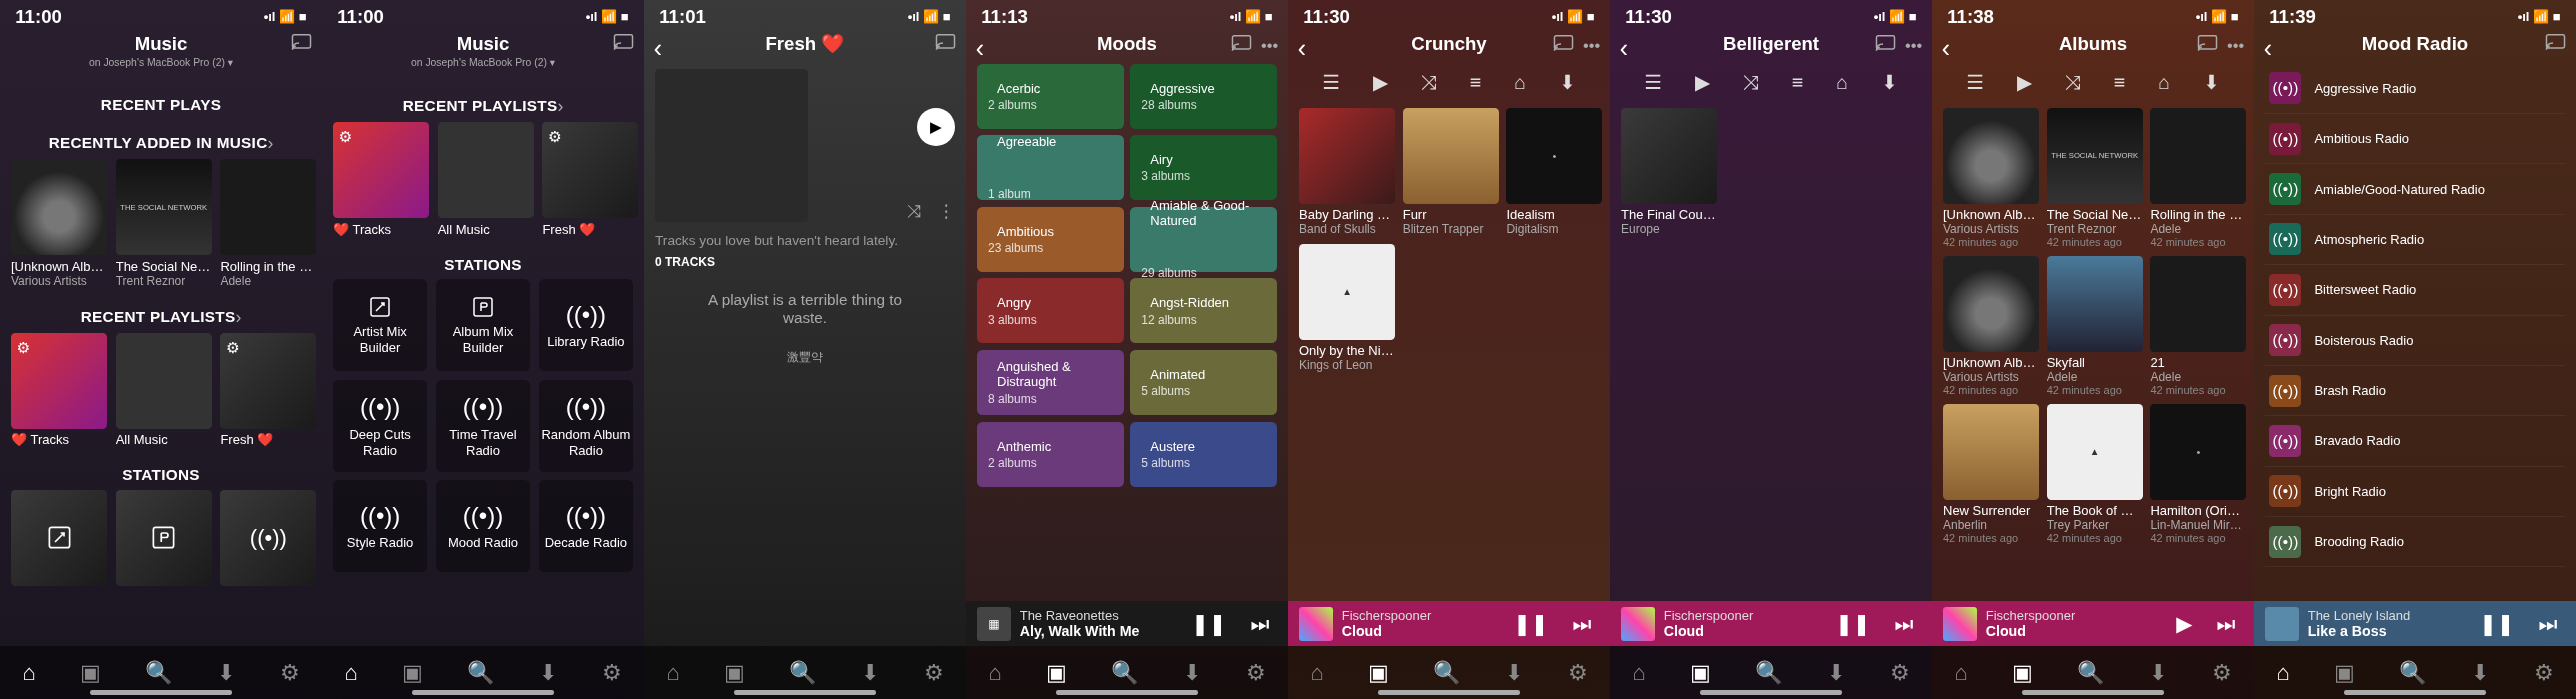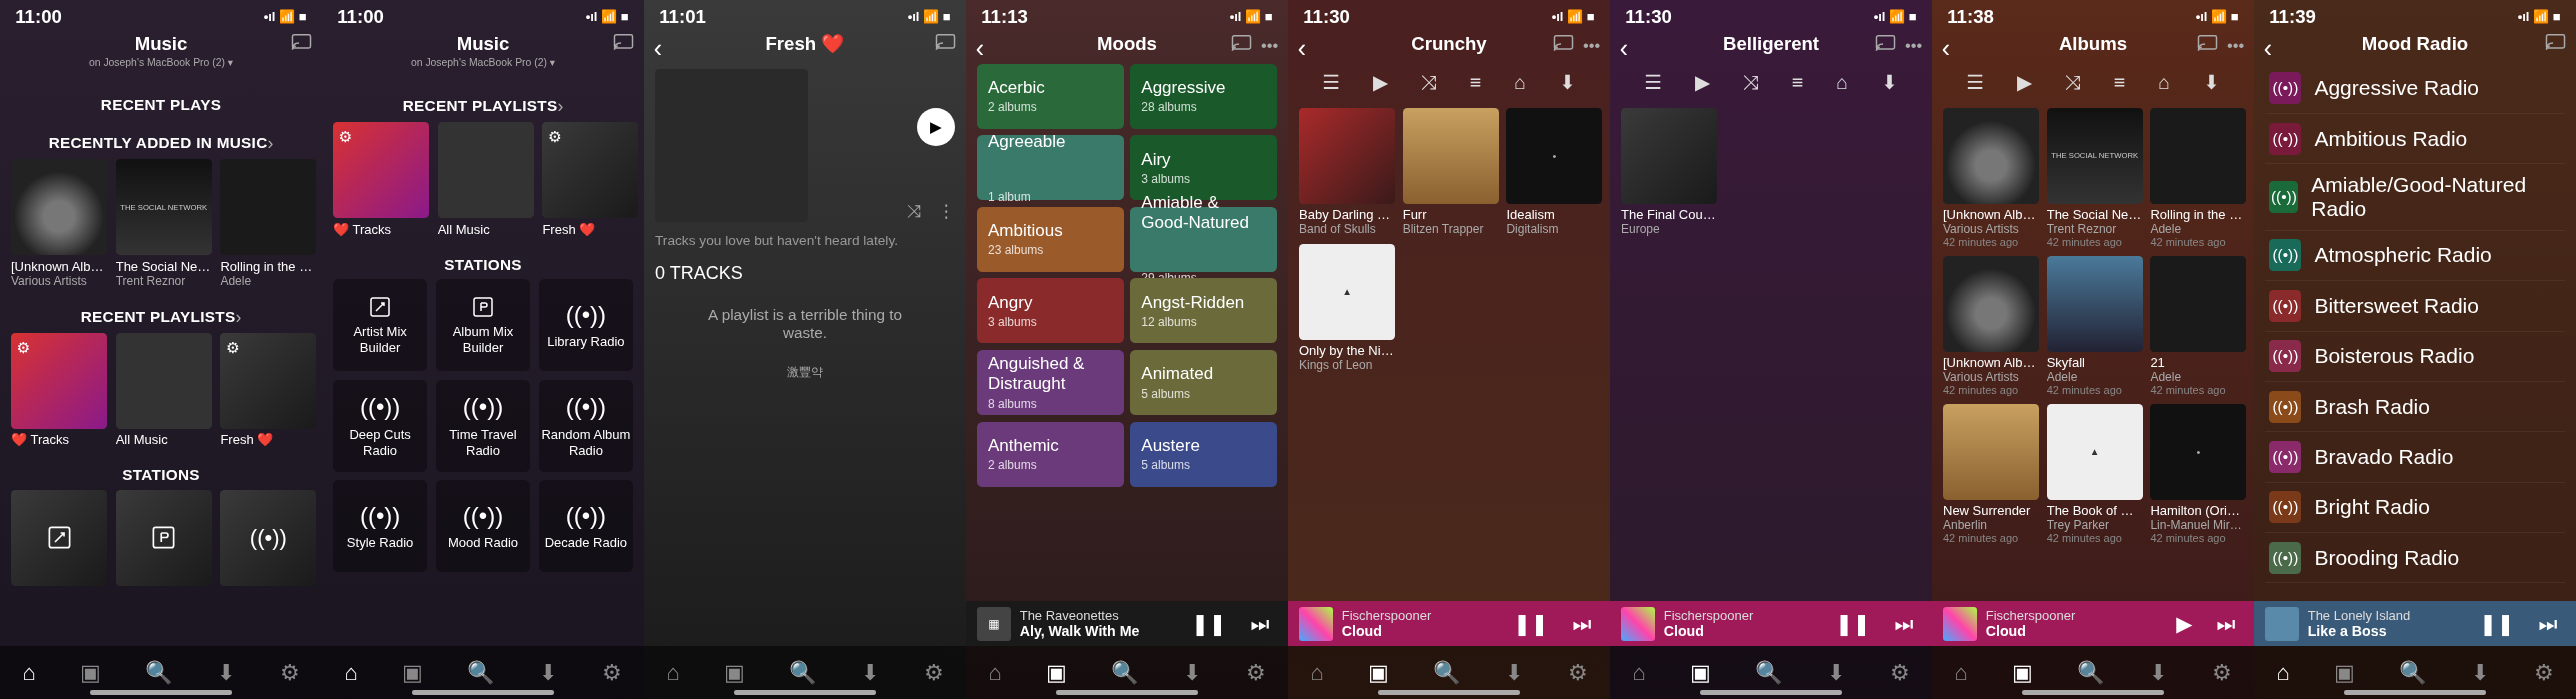--- a/index.html
+++ b/index.html
@@ -48,28 +48,28 @@
 .tile .t2 { font-size: 12px; color: #aaa; white-space: nowrap; overflow: hidden; text-overflow: ellipsis; }
 .tile .t3 { font-size: 11px; color: #888; }
 .station-grid { display: grid; grid-template-columns: repeat(3, 1fr); gap: 8.7px; margin-top: 5.5px;}
 .station { background: rgba(0,0,0,0.35); border-radius: 5.5px; height: 92px; display: flex; flex-direction: column; align-items: center; justify-content: center; gap: 5.5px; }
 .station .sic { font-size: 24px; }
 .station .sl { font-size: 13px; text-align: center; line-height: 1.2; }
 .playrow { display: flex; gap: 33px; padding: 7.7px 22px; align-items: center; justify-content: center; font-size: 19.7px; }
 .playrow .pi { color: #ddd; }
 .mood-grid { display: grid; grid-template-columns: 1fr 1fr; gap: 6.6px; }
 .mood-card { border-radius: 5.5px; padding: 9.8px 11px; height: 65px; display: flex; flex-direction: column; justify-content: center; }
-.mood-card .mt { font-size: 17px; }
+.mood-card .mt { font-size: 13px; margin-left: 9px; }
 .mood-card .mc { font-size: 12px; color: rgba(255,255,255,0.8); margin-top: 2.2px;}
 .mc-green{background:#2a6a3a;} .mc-dgreen{background:#1a5a2a;} .mc-teal{background:#3a7a6a;gap:36px;} .mc-orange{background:#9a5a2a;} .mc-red{background:#8a2a2a;} .mc-purple{background:#6a3a7a;} .mc-blue{background:#3a4a8a;} .mc-brown{background:#6a4a2a;} .mc-olive{background:#6a6a3a;}
 .album-grid { display: grid; grid-template-columns: repeat(3, 1fr); gap: 7.7px; padding: 5.5px 0;}
 .radio-list { display: flex; flex-direction: column; }
 .radio-item { display: flex; align-items: center; gap: 13px; padding: 8.7px 4.4px; border-bottom: 0.5px solid rgba(255,255,255,0.06); }
 .radio-item .ric { width: 32px; height: 32px; border-radius: 4.4px; display: flex; align-items: center; justify-content: center; font-size: 15.3px; }
-.radio-item .rl { font-size: 21px; }
+.radio-item .rl { font-size: 13px; }
 .nowplaying { display: flex; align-items: center; padding: 5.5px 11px; gap: 8.7px; position: absolute; bottom: 54px; left: 0; right: 0; }
 .nowplaying .npart { width: 34px; height: 34px; border-radius: 3.3px; background: #444; display:flex; align-items:center; justify-content:center; font-size:12px;}
 .nowplaying .npi { flex: 1; }
 .nowplaying .npi .a { font-size: 13px; color: #ddd; }
 .nowplaying .npi .b { font-size: 14.2px; font-weight: 600; }
 .nowplaying .ctrl { font-size: 21px; padding: 0 7.7px; }
 .np-pink { background: #a01a5a; }
 .np-blue { background: #3a5a7a; }
 .np-dark { background: #1a1a1a; }
 .tabbar { position: absolute; bottom: 0; left: 0; right: 0; height: 54px; display: flex; justify-content: space-around; align-items: center; background: rgba(0,0,0,0.5); backdrop-filter: blur(11px); }
@@ -317,21 +317,21 @@
       <div style="width:153px;height:153px;background:#2a2a2a;border-radius:4.4px"></div>
       <div style="flex:1;display:flex;flex-direction:column;align-items:flex-end;height:153px;justify-content:space-between;padding-top:16.4px">
         <div class="fresh-play">▶</div>
         <div style="display:flex;gap:16.4px;font-size:17.5px;color:#aaa">
           <span>⤨</span>
           <span>⋮</span>
         </div>
       </div>
     </div>
     <div style="font-size:13.7px;color:#999;margin-top:11px">Tracks you love but haven't heard lately.</div>
-    <div style="font-size:18px;font-weight:400;margin-top:15px">0 TRACKS</div>
+    <div style="font-size:12px;font-weight:700;margin-top:7px">0 TRACKS</div>
     <div class="fresh-center">
       <div>A playlist is a terrible thing to waste.</div>
       <div class="sm">激豐약</div>
     </div>
   </div>
   <div class="tabbar">
       <span class="ti">⌂</span>
       <span class="ti">▣</span>
       <span class="ti">🔍</span>
       <span class="ti">⬇</span>

